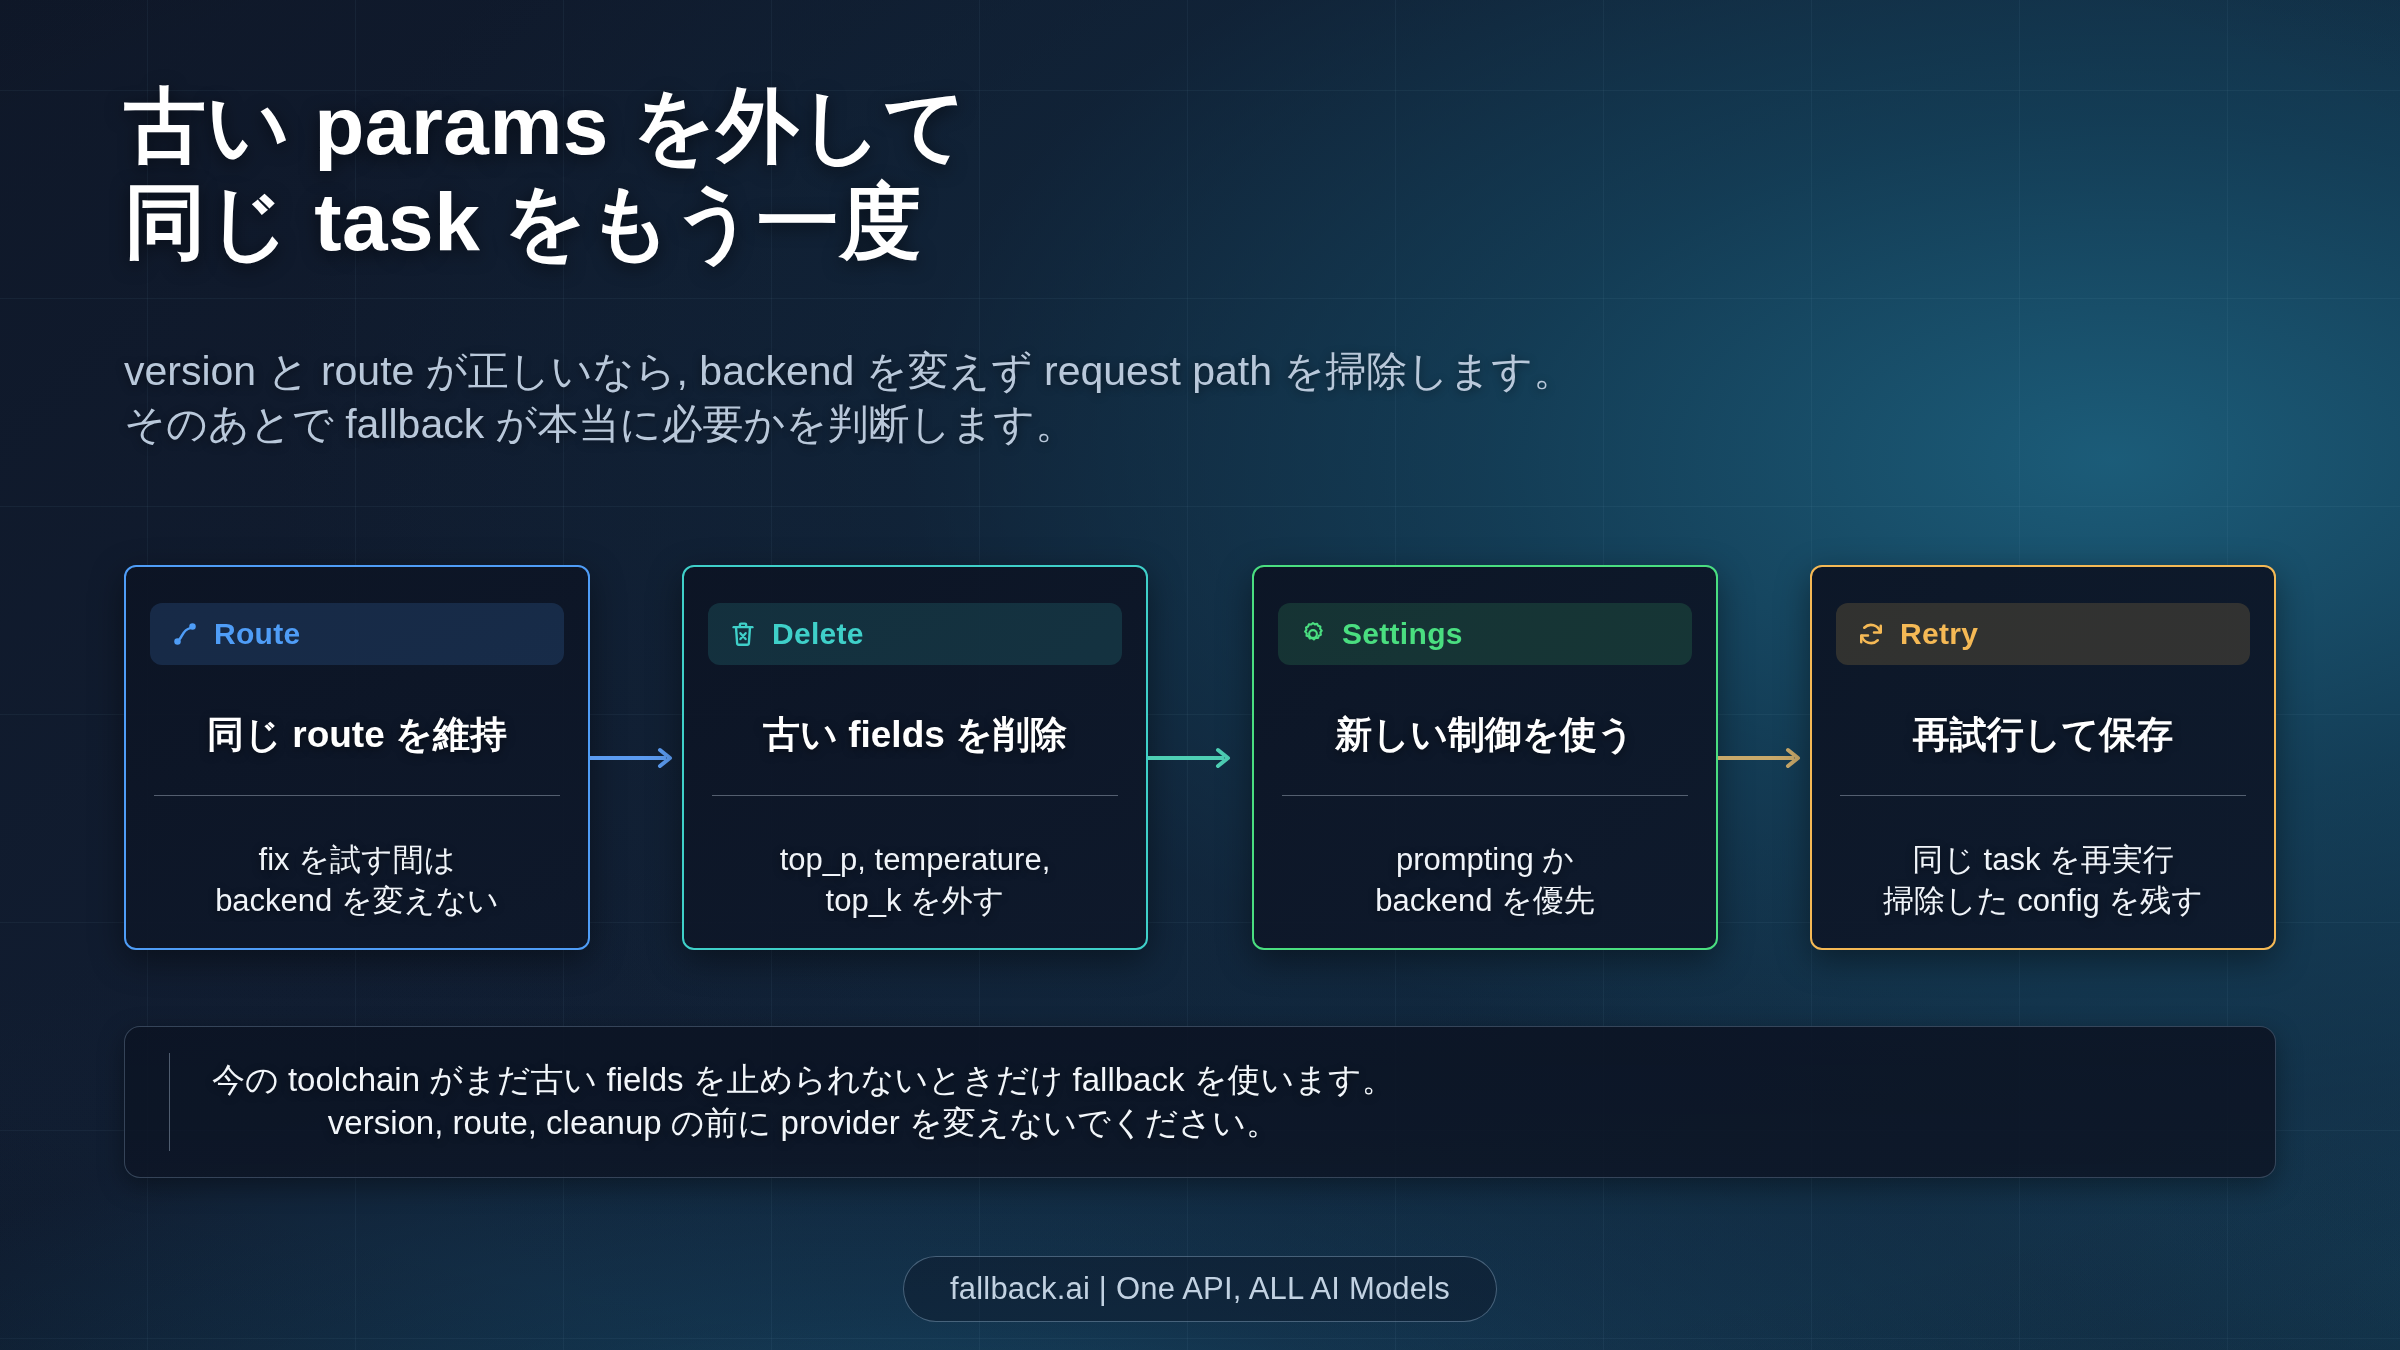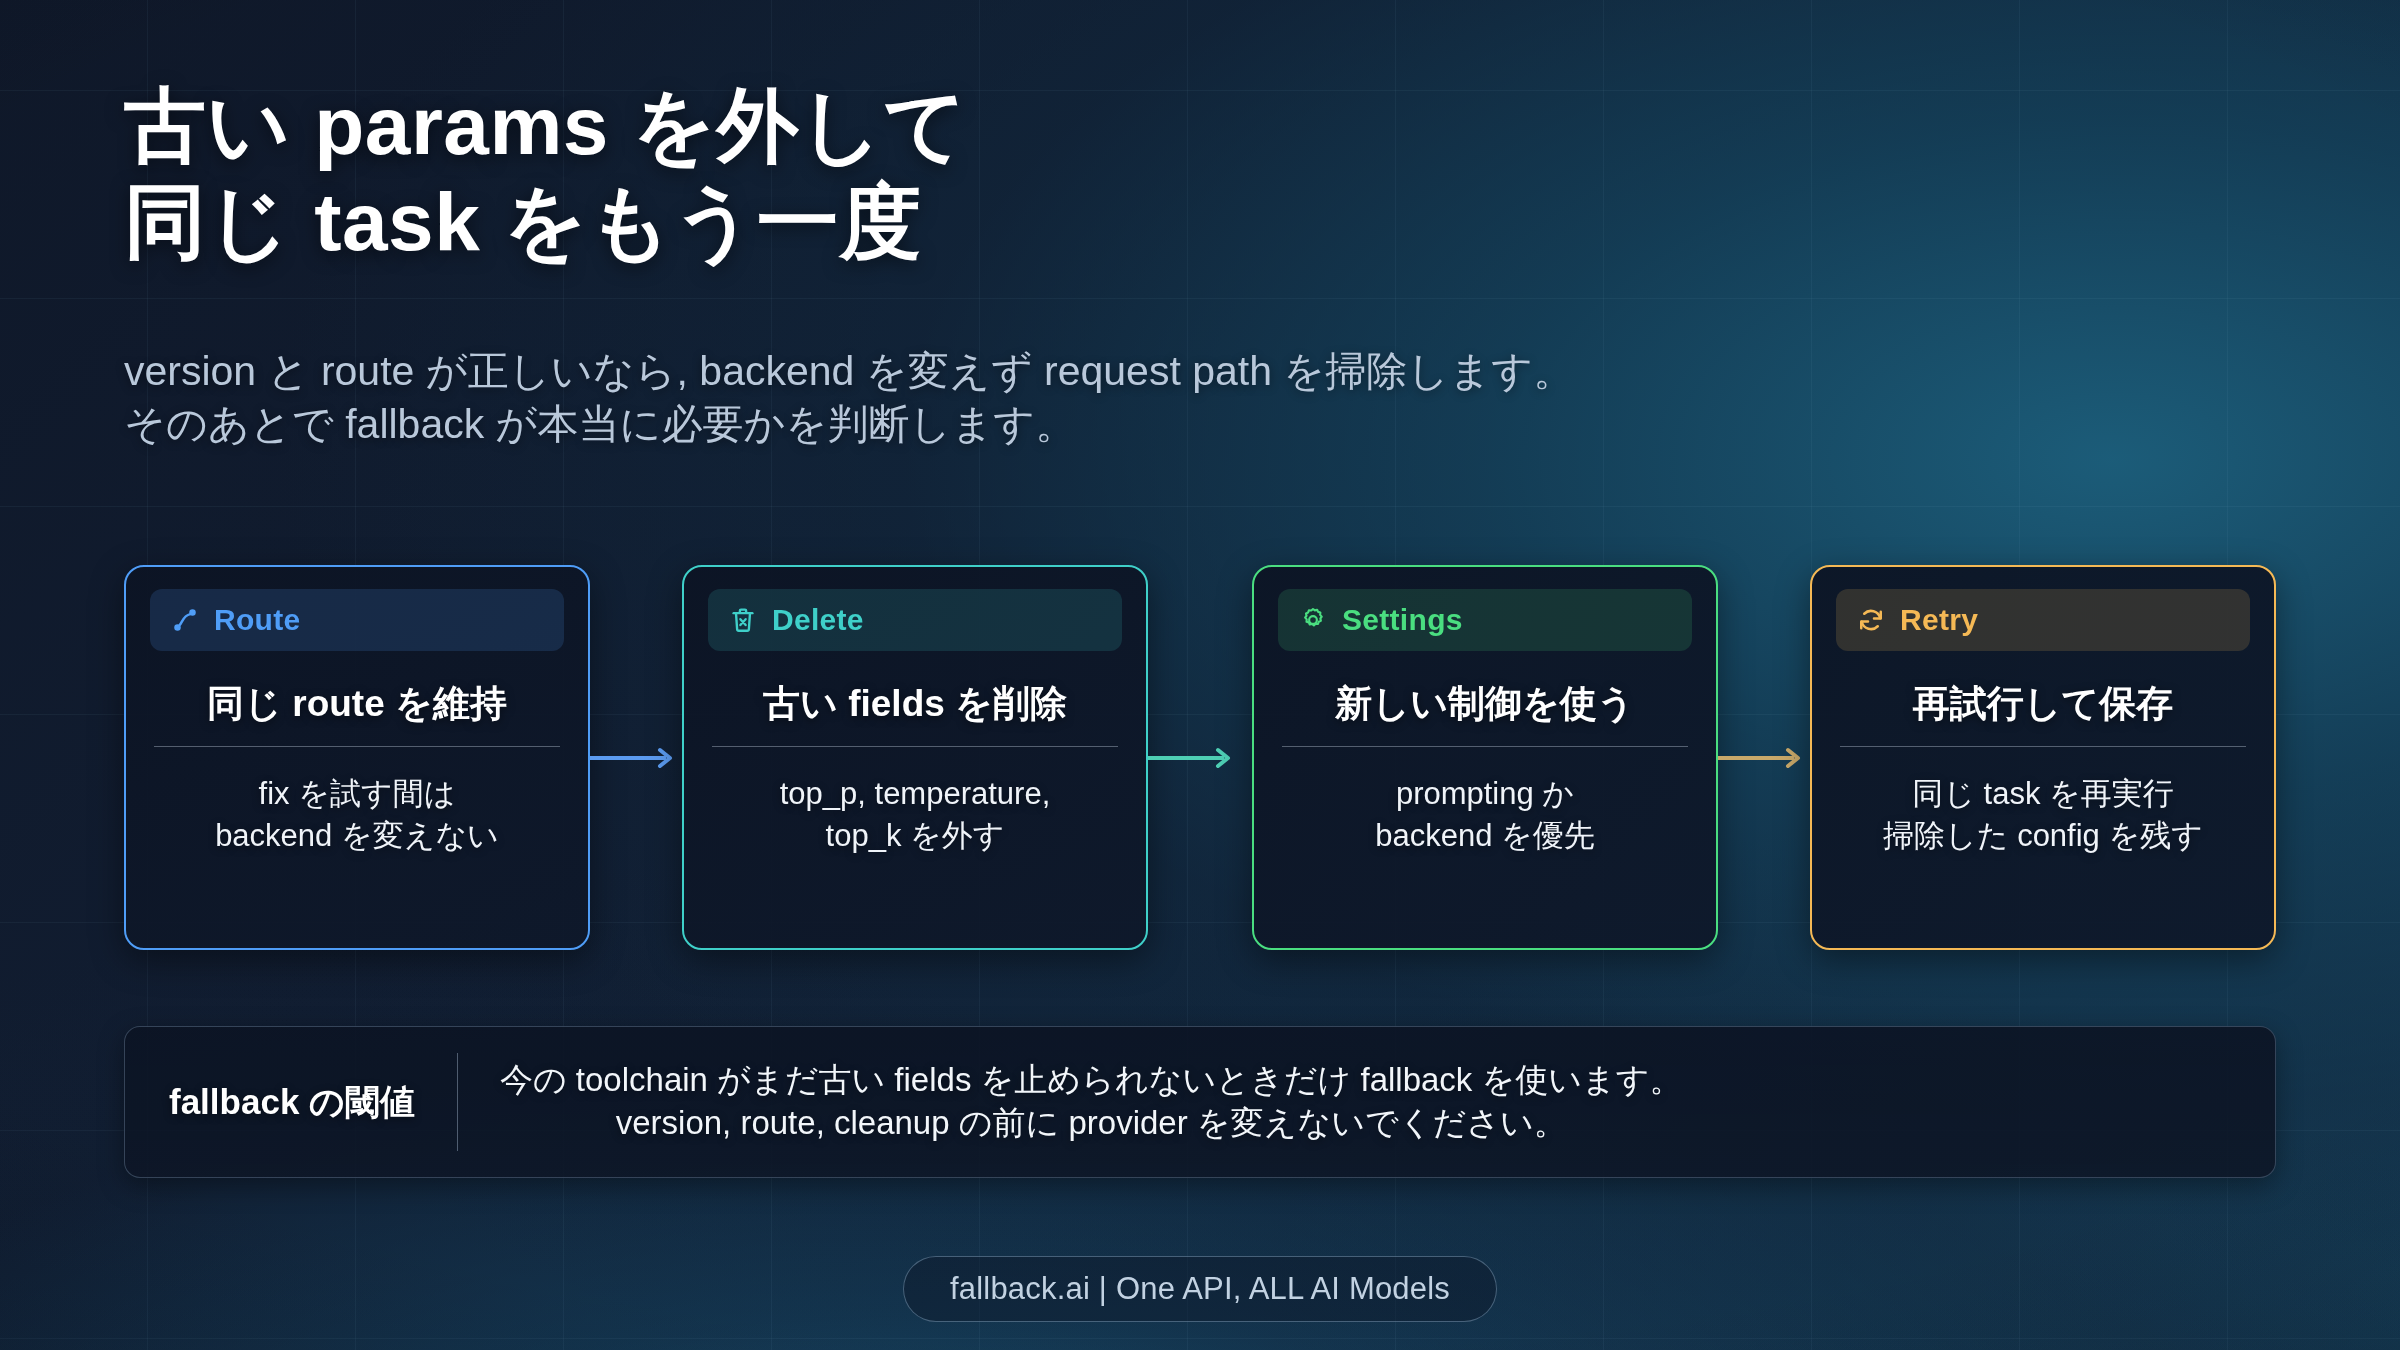--- a/index.html
+++ b/index.html
@@ -81,27 +81,28 @@
     width: 2152px;
     display: flex;
     align-items: stretch;
     gap: 0;
   }
   .card {
     position: relative;
     width: 469px;
     min-height: 385px;
     box-sizing: border-box;
-    border-radius: 20px;
+    border-radius: 12px;
     border: 2px solid rgba(255,255,255,0.3);
     background: linear-gradient(160deg, rgba(12,20,36,0.94) 0%, rgba(14,24,42,0.93) 100%);
-    padding: 22px 24px 26px 24px;
+    padding: 36px 24px 26px 24px;
     box-shadow: 0 10px 34px rgba(0,0,0,0.42);
     display: flex;
     flex-direction: column;
+    justify-content: space-between;
   }
 
   .card-badge {
     display: flex;
     align-items: center;
     gap: 14px;
     height: 62px;
     border-radius: 12px;
     padding: 0 20px;
     box-sizing: border-box;
@@ -311,21 +312,20 @@
         </div>
         <div class="card-title">再試行して保存</div>
         <div class="card-divider"></div>
         <div class="card-body">同じ task を再実行
 掃除した config を残す</div>
       </div>
 
     </div>
 
     <div class="note">
-      <div class="note-label">fallback の閾値</div>
       <div class="note-sep"></div>
       <div class="note-text">今の toolchain がまだ古い fields を止められないときだけ fallback を使います。
 version, route, cleanup の前に provider を変えないでください。</div>
     </div>
 
     <div class="footer">
       <div class="footer-pill">fallback.ai | One API, ALL AI Models</div>
     </div>
 
   </div>

